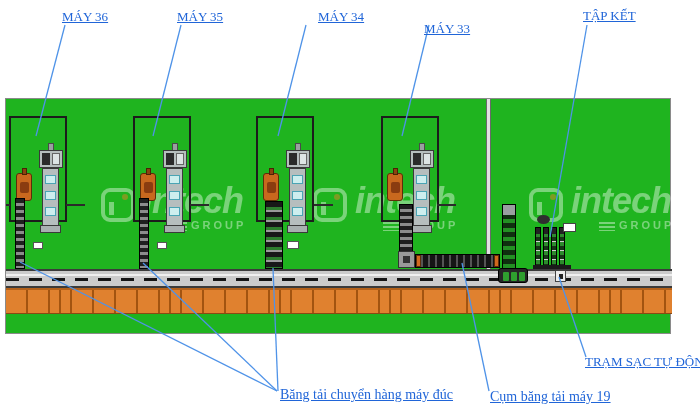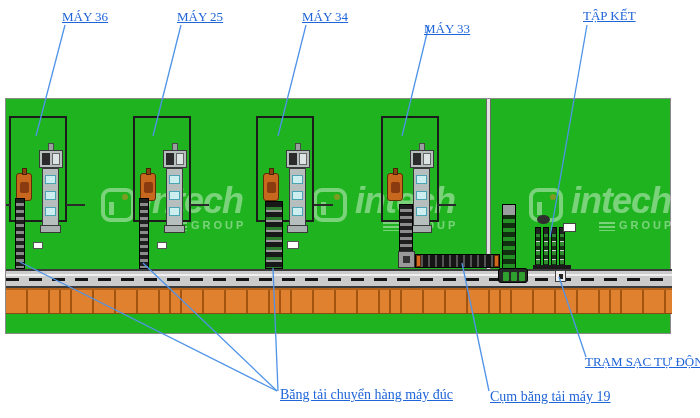--- a/index.html
+++ b/index.html
@@ -269,21 +269,21 @@
       <line x1="587" y1="25" x2="550" y2="237"></line>
       <line x1="20" y1="262" x2="277" y2="391"></line>
       <line x1="143" y1="263" x2="277" y2="391"></line>
       <line x1="273" y1="268" x2="278" y2="391"></line>
       <line x1="462" y1="263" x2="489" y2="391"></line>
       <line x1="559" y1="277" x2="586" y2="357"></line>
     </g>
   </svg>
 
   <div class="lbl lbl-top" style="left:62px;top:10px;">MÁY 36</div>
-  <div class="lbl lbl-top" style="left:177px;top:10px;">MÁY 25</div>
-  <div class="lbl lbl-top" style="left:302px;top:10px;">MÁY 34</div>
+  <div class="lbl lbl-top" style="left:177px;top:10px;">MÁY 35</div>
+  <div class="lbl lbl-top" style="left:318px;top:10px;">MÁY 34</div>
   <div class="lbl lbl-top" style="left:424px;top:22px;">MÁY 33</div>
   <div class="lbl lbl-top" style="left:583px;top:9px;">TẬP KẾT</div>
 
   <div class="lbl lbl-bot" style="left:280px;top:387px;text-align:center;">Băng tải chuyển hàng máy đúc</div>
   <div class="lbl lbl-bot" style="left:490px;top:389px;">Cụm băng tải máy 19</div>
   <div class="lbl lbl-caps" style="left:585px;top:355px;">TRẠM SẠC TỰ ĐỘNG</div>
 </div>
 
 </body></html>

